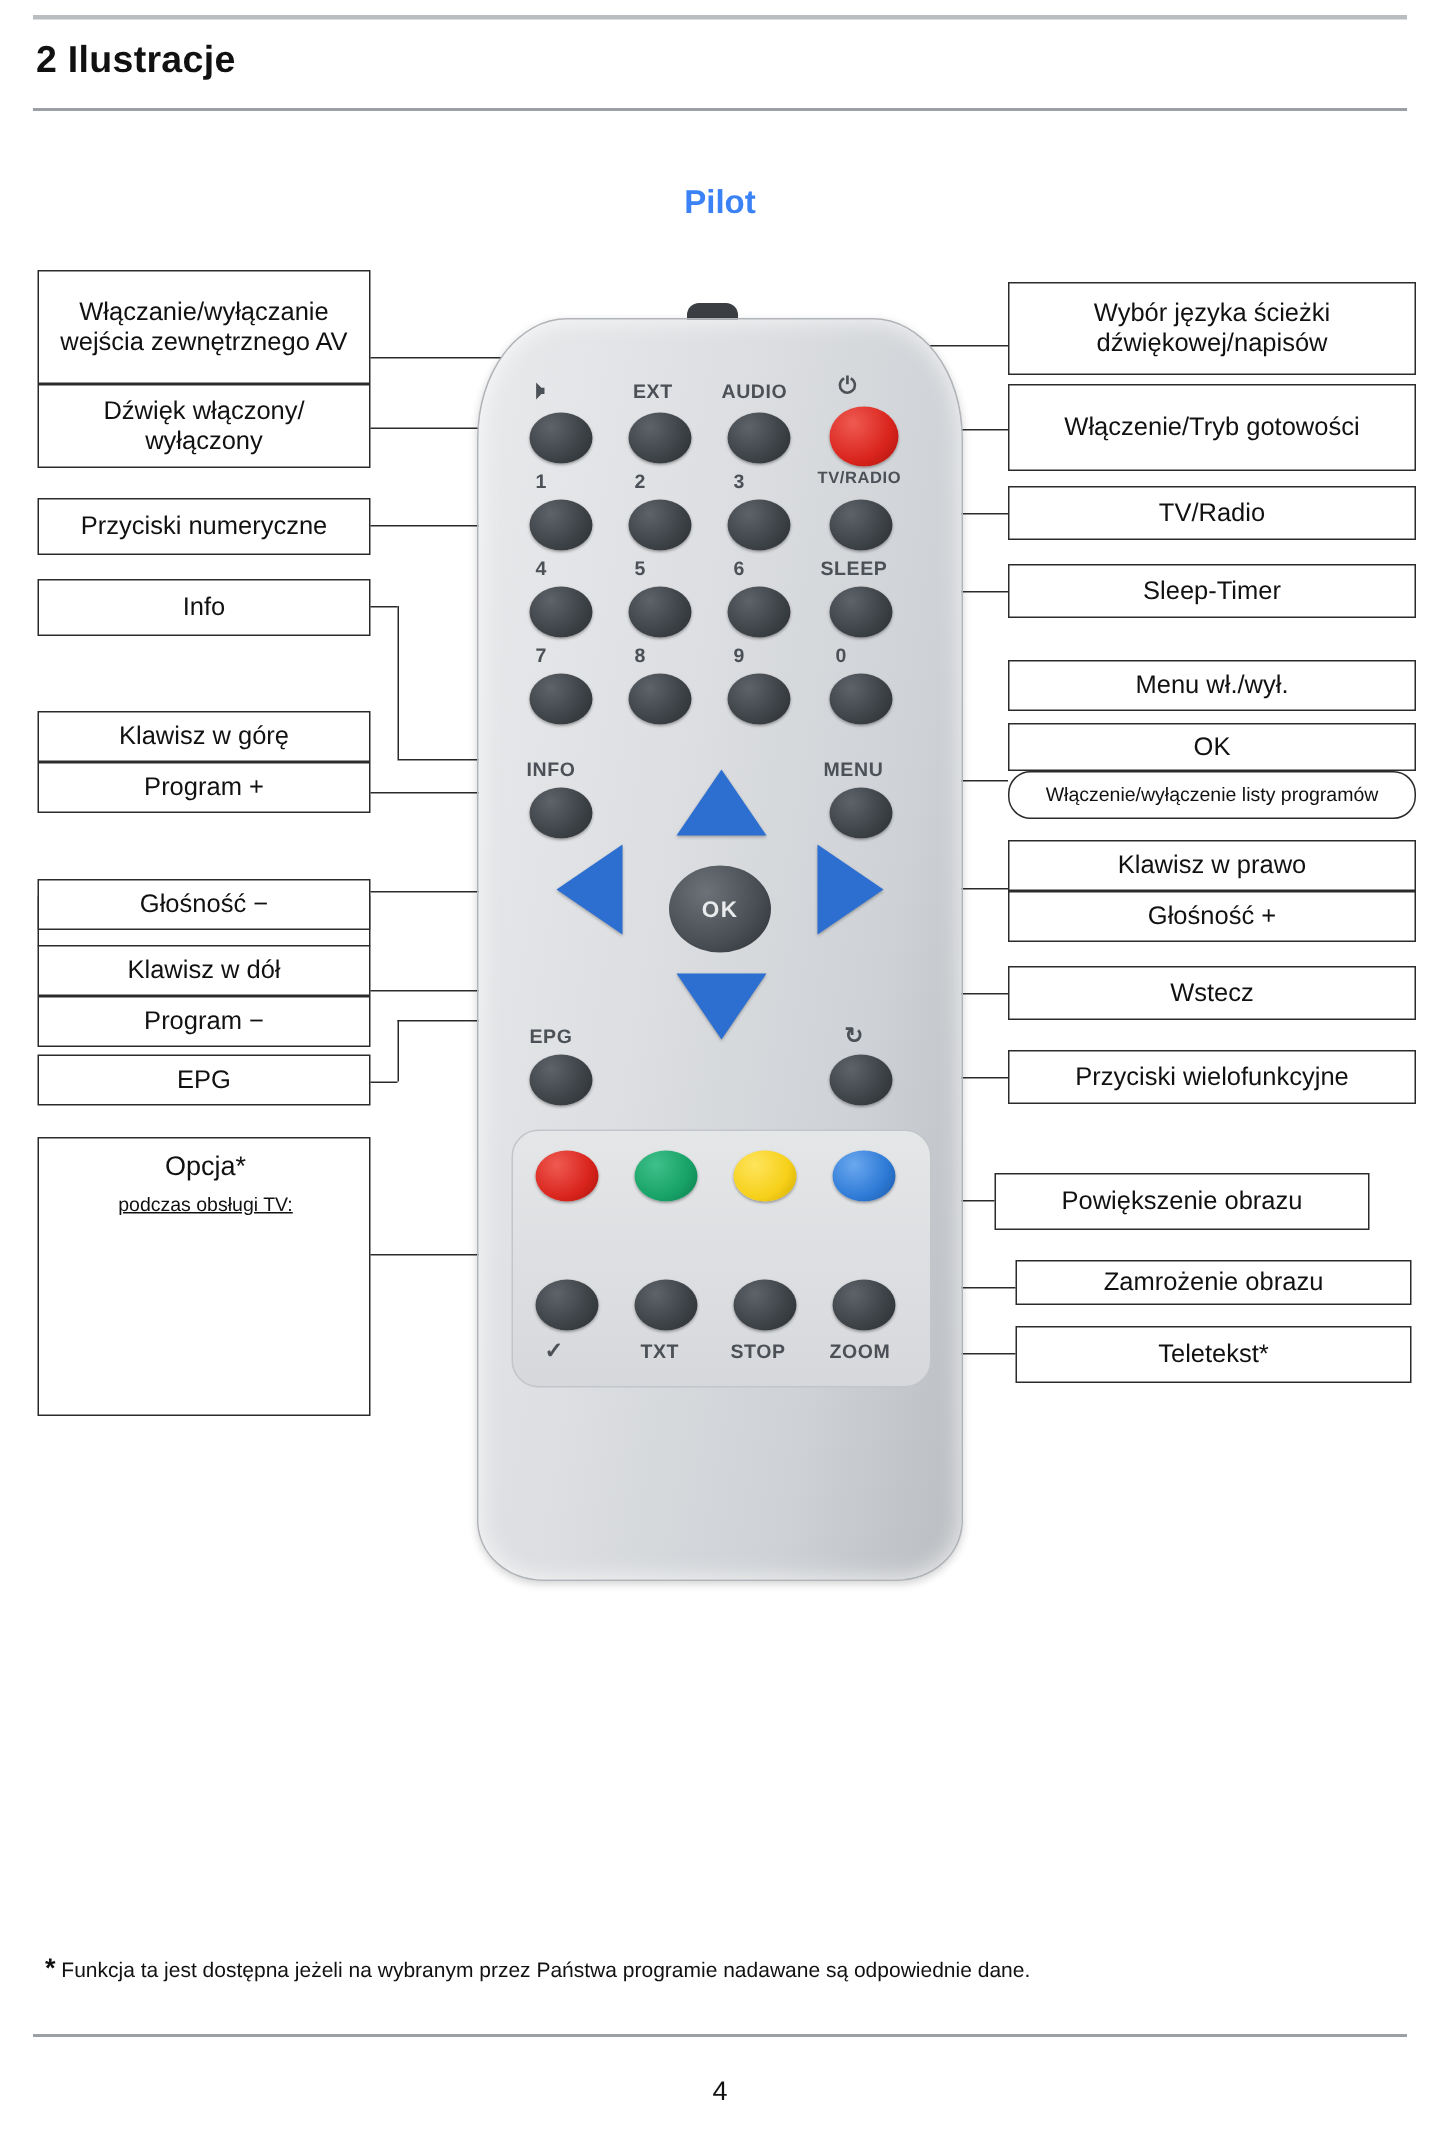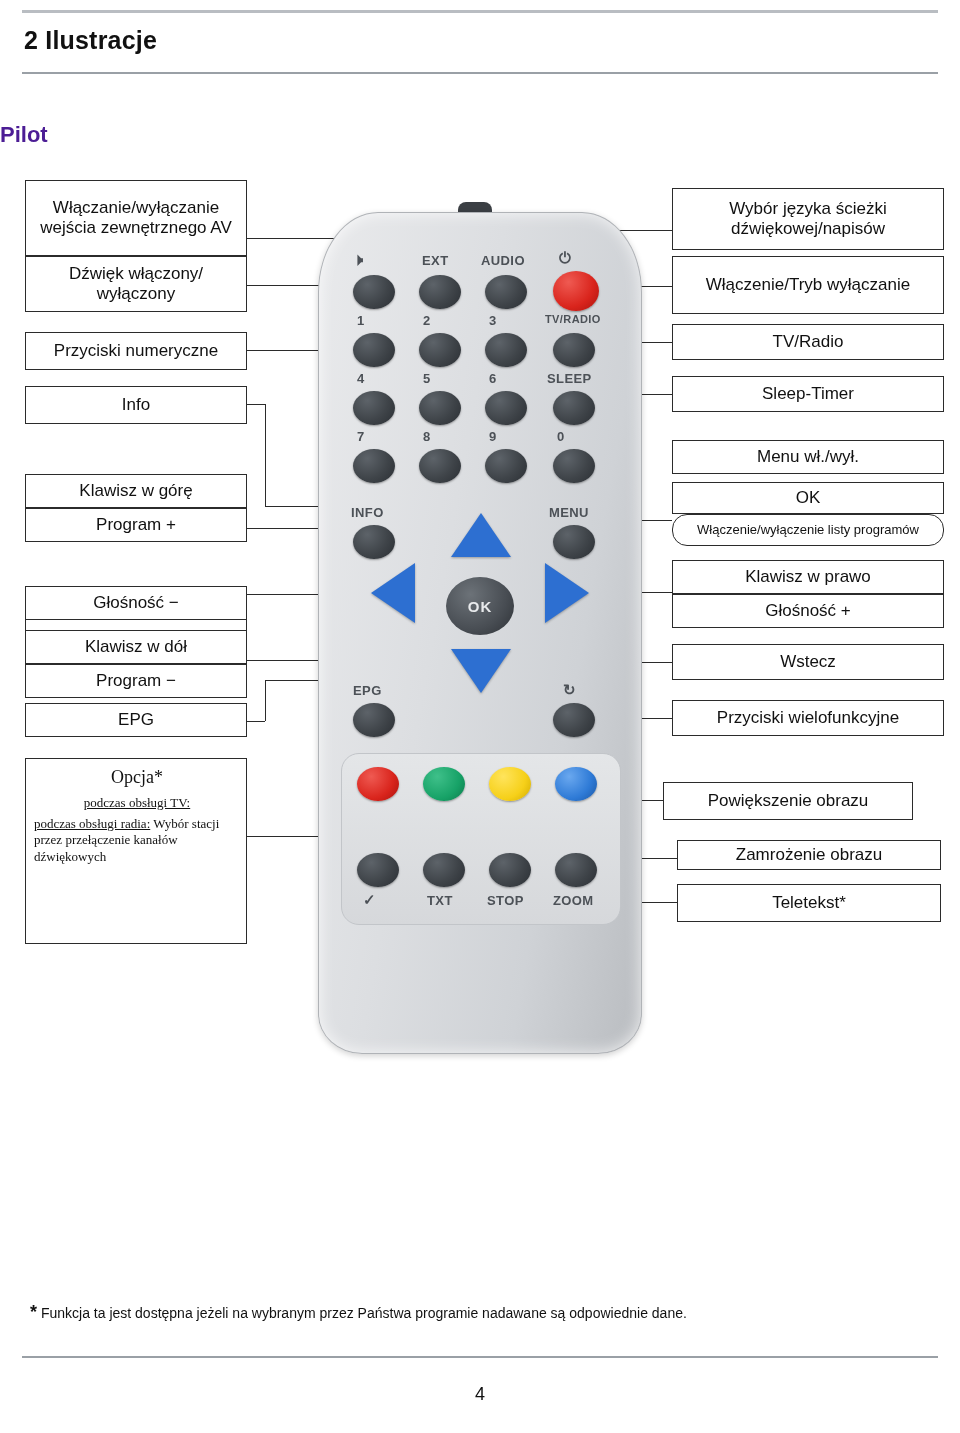--- a/index.html
+++ b/index.html
@@ -49,24 +49,24 @@
     height: 2px;
     background: #9aa0a6;
   }
 
   
   .figure-title {
     position: absolute;
     left: 0;
     top: 122px;
     width: 960px;
-    text-align: left;
+    text-align: center;
     font-size: 22px;
     font-weight: bold;
-    color: #4c1d95;
+    color: #3b82f6;
   }
   .figure-title span { display: inline-block; }
 
   
   .lbl {
     position: absolute;
     box-sizing: border-box;
     border: 1px solid #2b2b2b;
     background: #ffffff;
     display: flex;
@@ -278,32 +278,28 @@
 <div class="lbl" style="left:25px; top:474px; width:222px; height:34px;">Klawisz w górę</div>
 <div class="lbl" style="left:25px; top:508px; width:222px; height:34px;">Program +</div>
 
 <div class="lbl" style="left:25px; top:552px; width:222px; height:34px;margin-top:45px;">Klawisz w lewo</div>
 <div class="lbl" style="left:25px; top:586px; width:222px; height:34px;">Głośność −</div>
 
 <div class="lbl" style="left:25px; top:630px; width:222px; height:34px;">Klawisz w dół</div>
 <div class="lbl" style="left:25px; top:664px; width:222px; height:34px;">Program −</div>
 <div class="lbl" style="left:25px; top:703px; width:222px; height:34px;">EPG</div>
 
-<div class="lbl left-align" style="left:25px; top:758px; width:222px; height:186px; flex-direction:column; justify-content:flex-start; padding-top:8px;font-family:Liberation Serif, serif;">
+<div class="lbl left-align" style="left:25px; top:758px; width:222px; height:186px; flex-direction:column; justify-content:flex-start; padding-top:8px;">
   <div style="width:100%; text-align:center; font-size:18px; margin-bottom:6px;">Opcja*</div>
   <div style="font-size:13px; text-decoration:underline;text-align:right;">podczas obsługi TV:</div>
-  <div style="font-size:13px; line-height:1.25; margin-top:6px;">
-    <span style="text-decoration:underline;">podczas obsługi radia:</span>
-    <span>Wybór stacji przez przełączenie kanałów dźwiękowych</span>
-  </div>
 </div>
 
 <div class="lbl" style="left:672px; top:188px; width:272px; height:62px;">Wybór języka ścieżki dźwiękowej/napisów</div>
 
-<div class="lbl" style="left:672px; top:256px; width:272px; height:58px;">Włączenie/Tryb wyłączanie</div>
+<div class="lbl" style="left:672px; top:256px; width:272px; height:58px;">Włączenie/Tryb gotowości</div>
 
 <div class="lbl" style="left:672px; top:324px; width:272px; height:36px;">TV/Radio</div>
 
 <div class="lbl" style="left:672px; top:376px; width:272px; height:36px;">Sleep-Timer</div>
 
 <div class="lbl" style="left:672px; top:440px; width:272px; height:34px;">Menu wł./wył.</div>
 
 <div class="lbl" style="left:672px; top:482px; width:272px; height:32px;">OK</div>
 <div class="lbl tiny" style="left:672px; top:514px; width:272px; height:32px;">Włączenie/wyłączenie listy programów</div>
 

